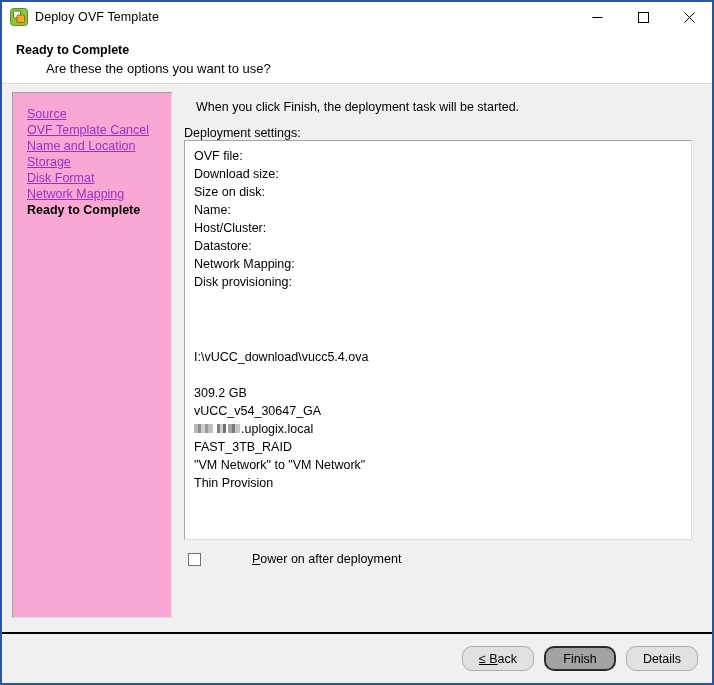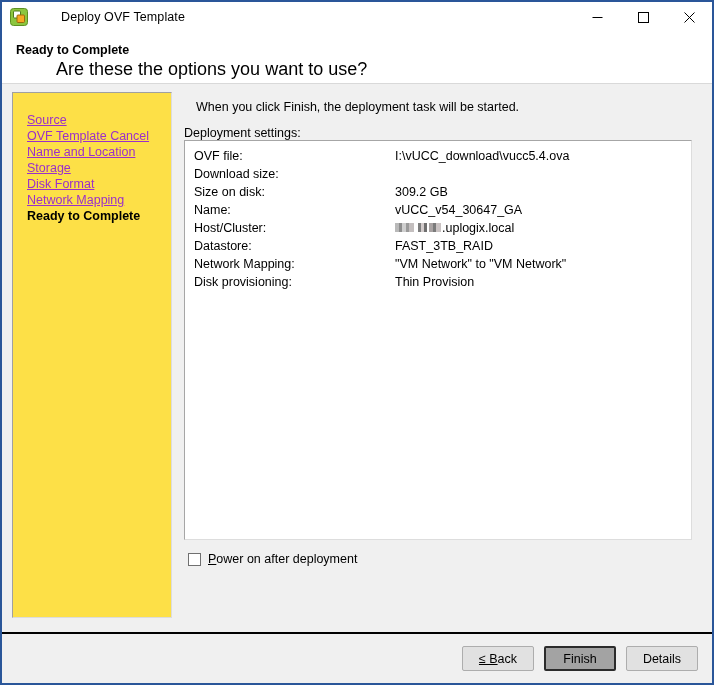--- a/index.html
+++ b/index.html
@@ -31,21 +31,20 @@
   }
 
   
   .titlebar {
     height: 30px;
     background: #ffffff;
     display: flex;
     align-items: center;
     flex: 0 0 auto;
     position: relative;
-    gap: 26px;
   }
   .app-icon {
     width: 18px;
     height: 18px;
     margin-left: 8px;
     margin-right: 7px;
     flex: 0 0 auto;
   }
   .title-text {
     font-size: 12.5px;
@@ -78,23 +77,23 @@
     box-sizing: border-box;
     position: relative;
   }
   .header-title {
     font-weight: bold;
     font-size: 12.5px;
     color: #000000;
     line-height: 16px;
   }
   .header-sub {
-    font-size: 18px;
-    color: #000000;
-    margin-left: 40px;
+    font-size: 13px;
+    color: #000000;
+    margin-left: 30px;
     margin-top: 3px;
     line-height: 16px;
   }
   .header-rule {
     position: absolute;
     left: 0; right: 0; bottom: 0;
     height: 1px;
     background: #d9d9d9;
   }
 
@@ -105,26 +104,26 @@
     background: #f0f0f0;
   }
 
   
   .sidebar {
     position: absolute;
     left: 10px;
     top: 8px;
     width: 160px;
     bottom: 14px;
-    background: #fde047;
+    background: #f9a8d4;
     border: 1px solid #a0a0a0;
     border-right-color: #dcdcdc;
     border-bottom-color: #dcdcdc;
     box-sizing: border-box;
-    padding: 19px 0 0 14px;
+    padding: 13px 0 0 14px;
     overflow: hidden;
   }
   .nav-link {
     display: block;
     color: #9b30c9;
     text-decoration: underline;
     font-size: 12.5px;
     line-height: 16px;
     margin-bottom: 0px;
     cursor: pointer;
@@ -170,20 +169,21 @@
     box-sizing: border-box;
     padding: 6px 0 0 0;
     overflow: hidden;
   }
   .setting-row {
     display: flex;
     line-height: 18px;
     height: 18px;
     font-size: 12.5px;
     padding-left: 9px;
+    flex-direction: column;
   }
   .setting-key {
     width: 201px;
     flex: 0 0 201px;
     white-space: nowrap;
   }
   .setting-val {
     flex: 1 1 auto;
     white-space: nowrap;
   }
@@ -213,20 +213,21 @@
         #c9c2c2 41px, #c9c2c2 46px);
   }
 
   
   .poweron-row {
     position: absolute;
     left: 8px;
     top: 460px;
     display: flex;
     align-items: center;
+    gap: 44px;
   }
   .cb {
     width: 13px;
     height: 13px;
     box-sizing: border-box;
     border: 1px solid #707070;
     background: #ffffff;
     margin-right: 7px;
     cursor: pointer;
     flex: 0 0 auto;
@@ -254,21 +255,21 @@
     box-sizing: border-box;
   }
   .btn {
     width: 72px;
     height: 25px;
     font-family: "Liberation Sans", sans-serif;
     font-size: 12.5px;
     color: #000000;
     background: #e1e1e1;
     border: 1px solid #adadad;
-    border-radius: 2px;
+    border-radius: 10px;
     margin-left: 10px;
     cursor: pointer;
     padding: 0;
   }
   .btn.default {
     border: 2px solid #2b2b2b;
     background: #a3a3a3;
   }
 </style>
 </head>

